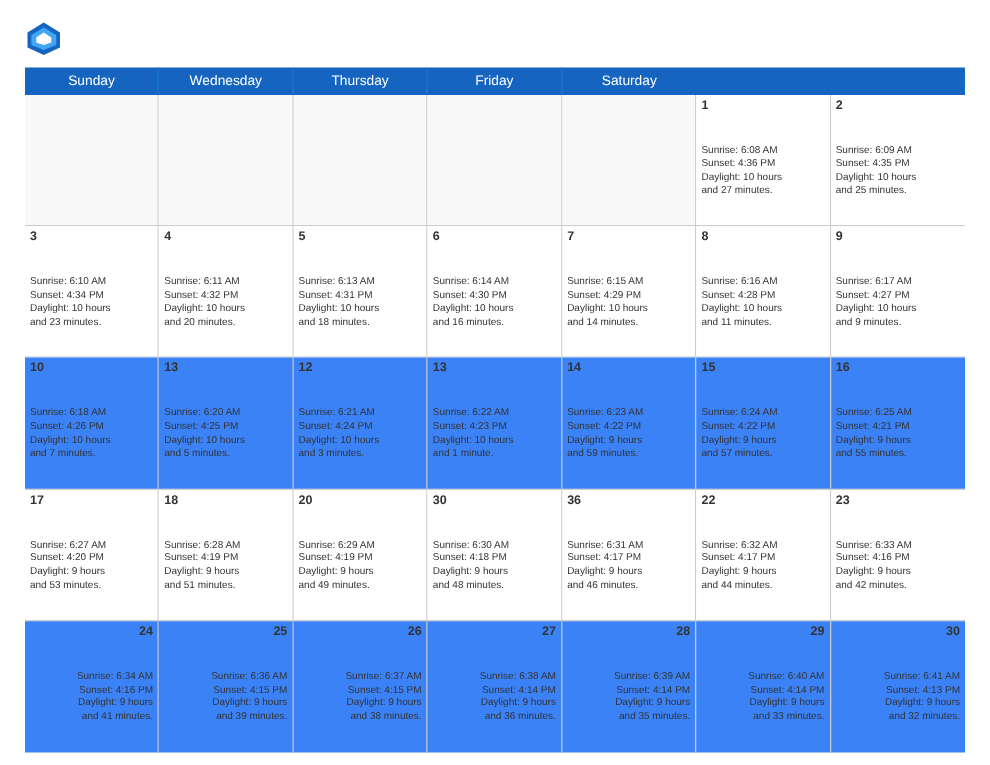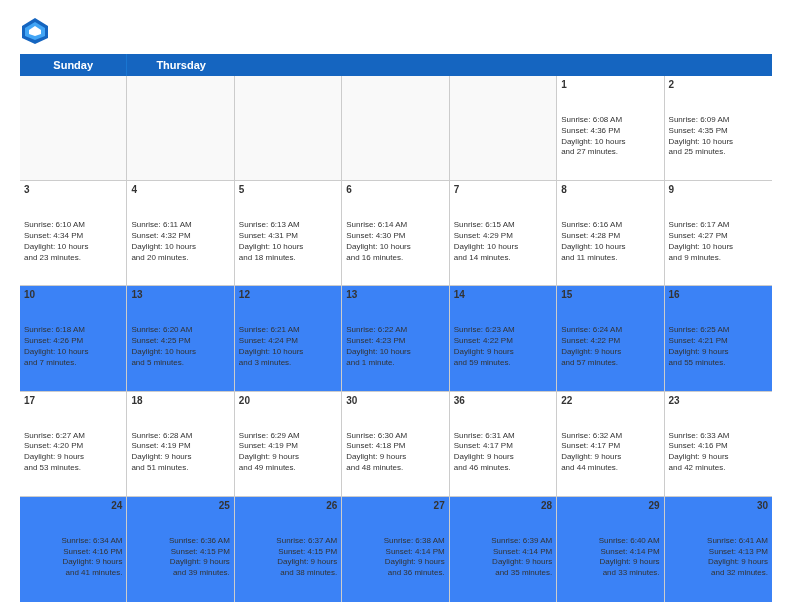--- a/index.html
+++ b/index.html
@@ -65,21 +65,21 @@
       flex: 1;
       display: flex;
       flex-direction: column;
     }
     .cal-header {
       display: grid;
       grid-template-columns: repeat(7, 1fr);
       background: #1565c0;
       color: #fff;
       font-size: 11px;
-      font-weight: bold;
+      font-weight: normal;
     }
     .cal-header-cell {
       padding: 5px 4px;
       text-align: center;
       border-right: 1px solid #1976d2;
     }
     .cal-header-cell:last-child { border-right: none; }
     .cal-body {
       flex: 1;
       display: grid;
@@ -134,21 +134,24 @@
     </div>
     <div class="title-block">
       <div class="month-title"></div>
       <div class="location"></div>
     </div>
   </div>
 
   <div class="calendar">
     <div class="cal-header">
     <div class="cal-header-cell">Sunday</div>
+        <div class="cal-header-cell">Wednesday</div>
         <div class="cal-header-cell">Thursday</div>
+        <div class="cal-header-cell">Friday</div>
+        <div class="cal-header-cell">Saturday</div>
       </div>
     <div class="cal-body">
     <div class="cal-row">
           <div class="cal-cell empty"></div>
           <div class="cal-cell empty"></div>
           <div class="cal-cell empty"></div>
           <div class="cal-cell empty"></div>
           <div class="cal-cell empty"></div>
           <div class="cal-cell">
             <span class="day-num">1</span>

